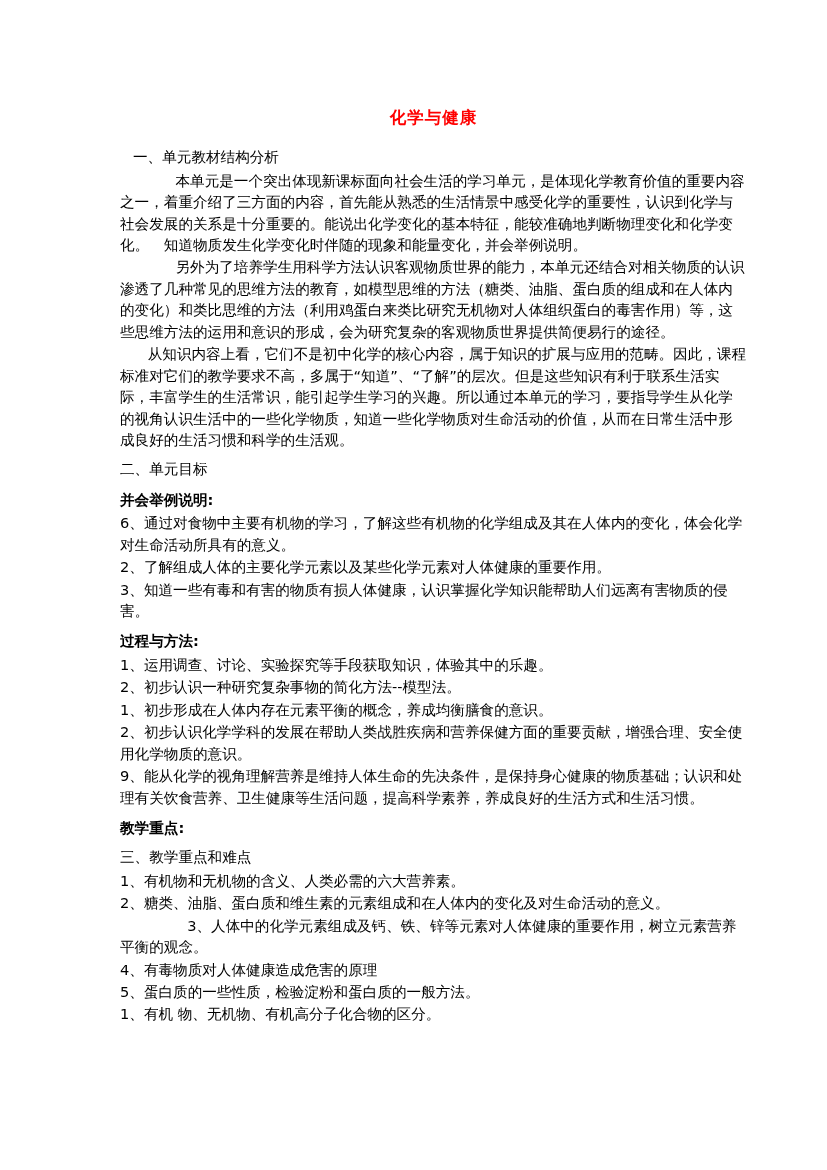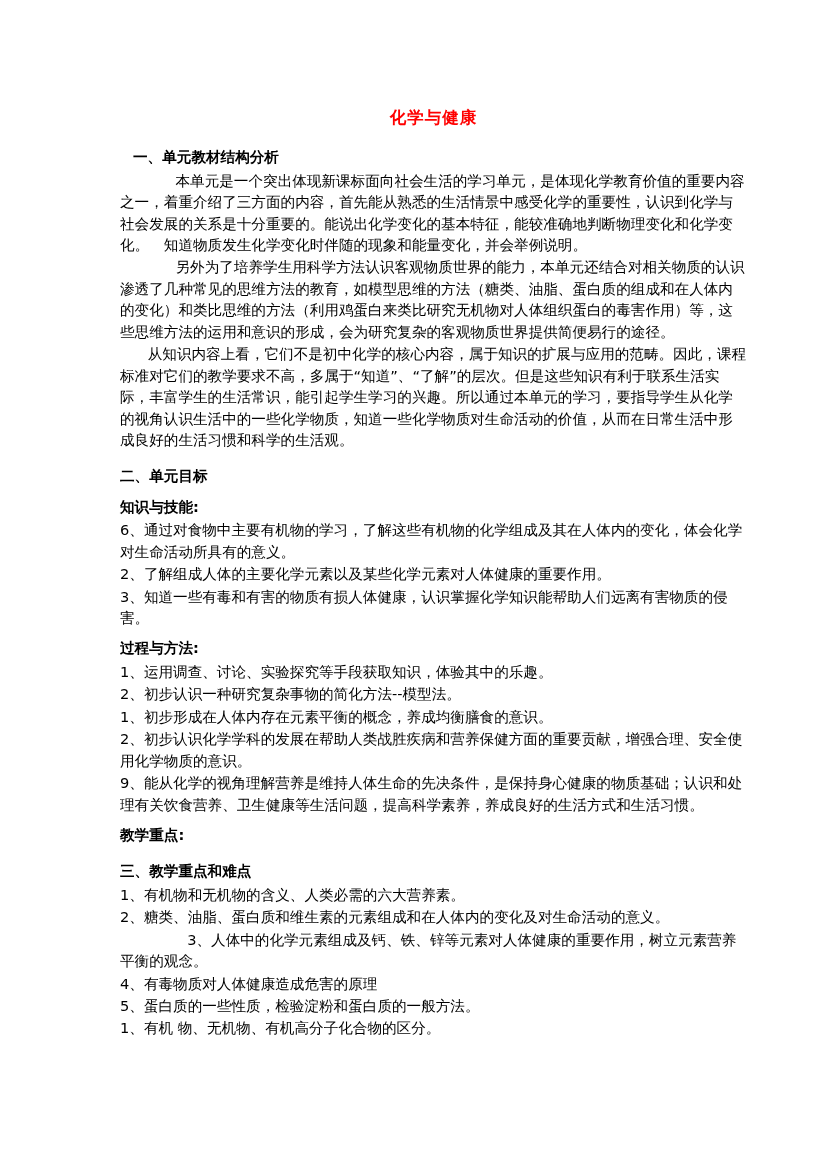--- a/index.html
+++ b/index.html
@@ -26,22 +26,22 @@
     color: #ff0000;
     text-align: center;
     margin: 0 0 16px 0;
     letter-spacing: 1px;
   }
   .blk {
     margin: 0 0 1px 0;
     word-break: break-all;
   }
   .heading {
-    font-weight: bold;
-    margin-top: 15px;
+    font-weight: normal;
+    margin-top: 8px;
     margin-bottom: 2px;
   }
   .heading.indent1 {
     padding-left: 13px;
   }
   .label {
     font-weight: bold;
     margin-top: 9px;
     margin-bottom: 2px;
   }
@@ -56,21 +56,21 @@
 <body>
 
 <div class="page" style="background: rgb(255, 255, 255); color: rgb(0, 0, 0);">
   <h1 class="doc-title" style="color: rgb(255, 0, 0);">化学与健康</h1>
   <div id="doc-body">
       <p class="blk heading indent1">一、单元教材结构分析</p>
       <p class="blk para indent-lg">本单元是一个突出体现新课标面向社会生活的学习单元，是体现化学教育价值的重要内容之一，着重介绍了三方面的内容，首先能从熟悉的生活情景中感受化学的重要性，认识到化学与社会发展的关系是十分重要的。能说出化学变化的基本特征，能较准确地判断物理变化和化学变化。　知道物质发生化学变化时伴随的现象和能量变化，并会举例说明。</p>
       <p class="blk para indent-lg">另外为了培养学生用科学方法认识客观物质世界的能力，本单元还结合对相关物质的认识渗透了几种常见的思维方法的教育，如模型思维的方法（糖类、油脂、蛋白质的组成和在人体内的变化）和类比思维的方法（利用鸡蛋白来类比研究无机物对人体组织蛋白的毒害作用）等，这些思维方法的运用和意识的形成，会为研究复杂的客观物质世界提供简便易行的途径。</p>
       <p class="blk para indent-sm">从知识内容上看，它们不是初中化学的核心内容，属于知识的扩展与应用的范畴。因此，课程标准对它们的教学要求不高，多属于“知道”、“了解”的层次。但是这些知识有利于联系生活实际，丰富学生的生活常识，能引起学生学习的兴趣。所以通过本单元的学习，要指导学生从化学的视角认识生活中的一些化学物质，知道一些化学物质对生命活动的价值，从而在日常生活中形成良好的生活习惯和科学的生活观。</p>
       <p class="blk heading">二、单元目标</p>
-      <p class="blk label">知识与技能:</p>
+      <p class="blk label">并会举例说明:</p>
       <p class="blk item">6、通过对食物中主要有机物的学习，了解这些有机物的化学组成及其在人体内的变化，体会化学对生命活动所具有的意义。</p>
       <p class="blk item">2、了解组成人体的主要化学元素以及某些化学元素对人体健康的重要作用。</p>
       <p class="blk item">3、知道一些有毒和有害的物质有损人体健康，认识掌握化学知识能帮助人们远离有害物质的侵害。</p>
       <p class="blk label">过程与方法:</p>
       <p class="blk item">1、运用调查、讨论、实验探究等手段获取知识，体验其中的乐趣。</p>
       <p class="blk item">2、初步认识一种研究复杂事物的简化方法--模型法。</p>
       <p class="blk item">1、初步形成在人体内存在元素平衡的概念，养成均衡膳食的意识。</p>
       <p class="blk item">2、初步认识化学学科的发展在帮助人类战胜疾病和营养保健方面的重要贡献，增强合理、安全使用化学物质的意识。</p>
       <p class="blk item">9、能从化学的视角理解营养是维持人体生命的先决条件，是保持身心健康的物质基础；认识和处理有关饮食营养、卫生健康等生活问题，提高科学素养，养成良好的生活方式和生活习惯。</p>
       <p class="blk label">教学重点:</p>

